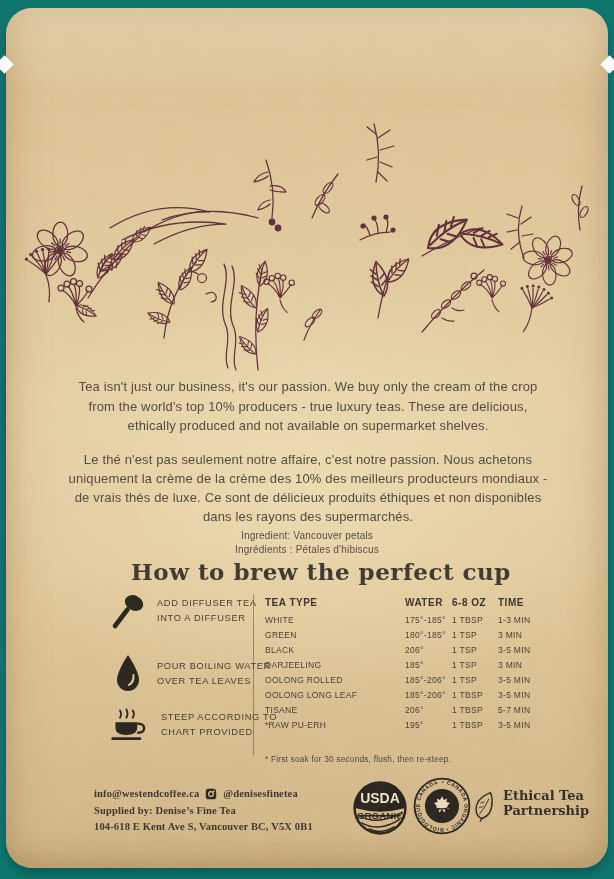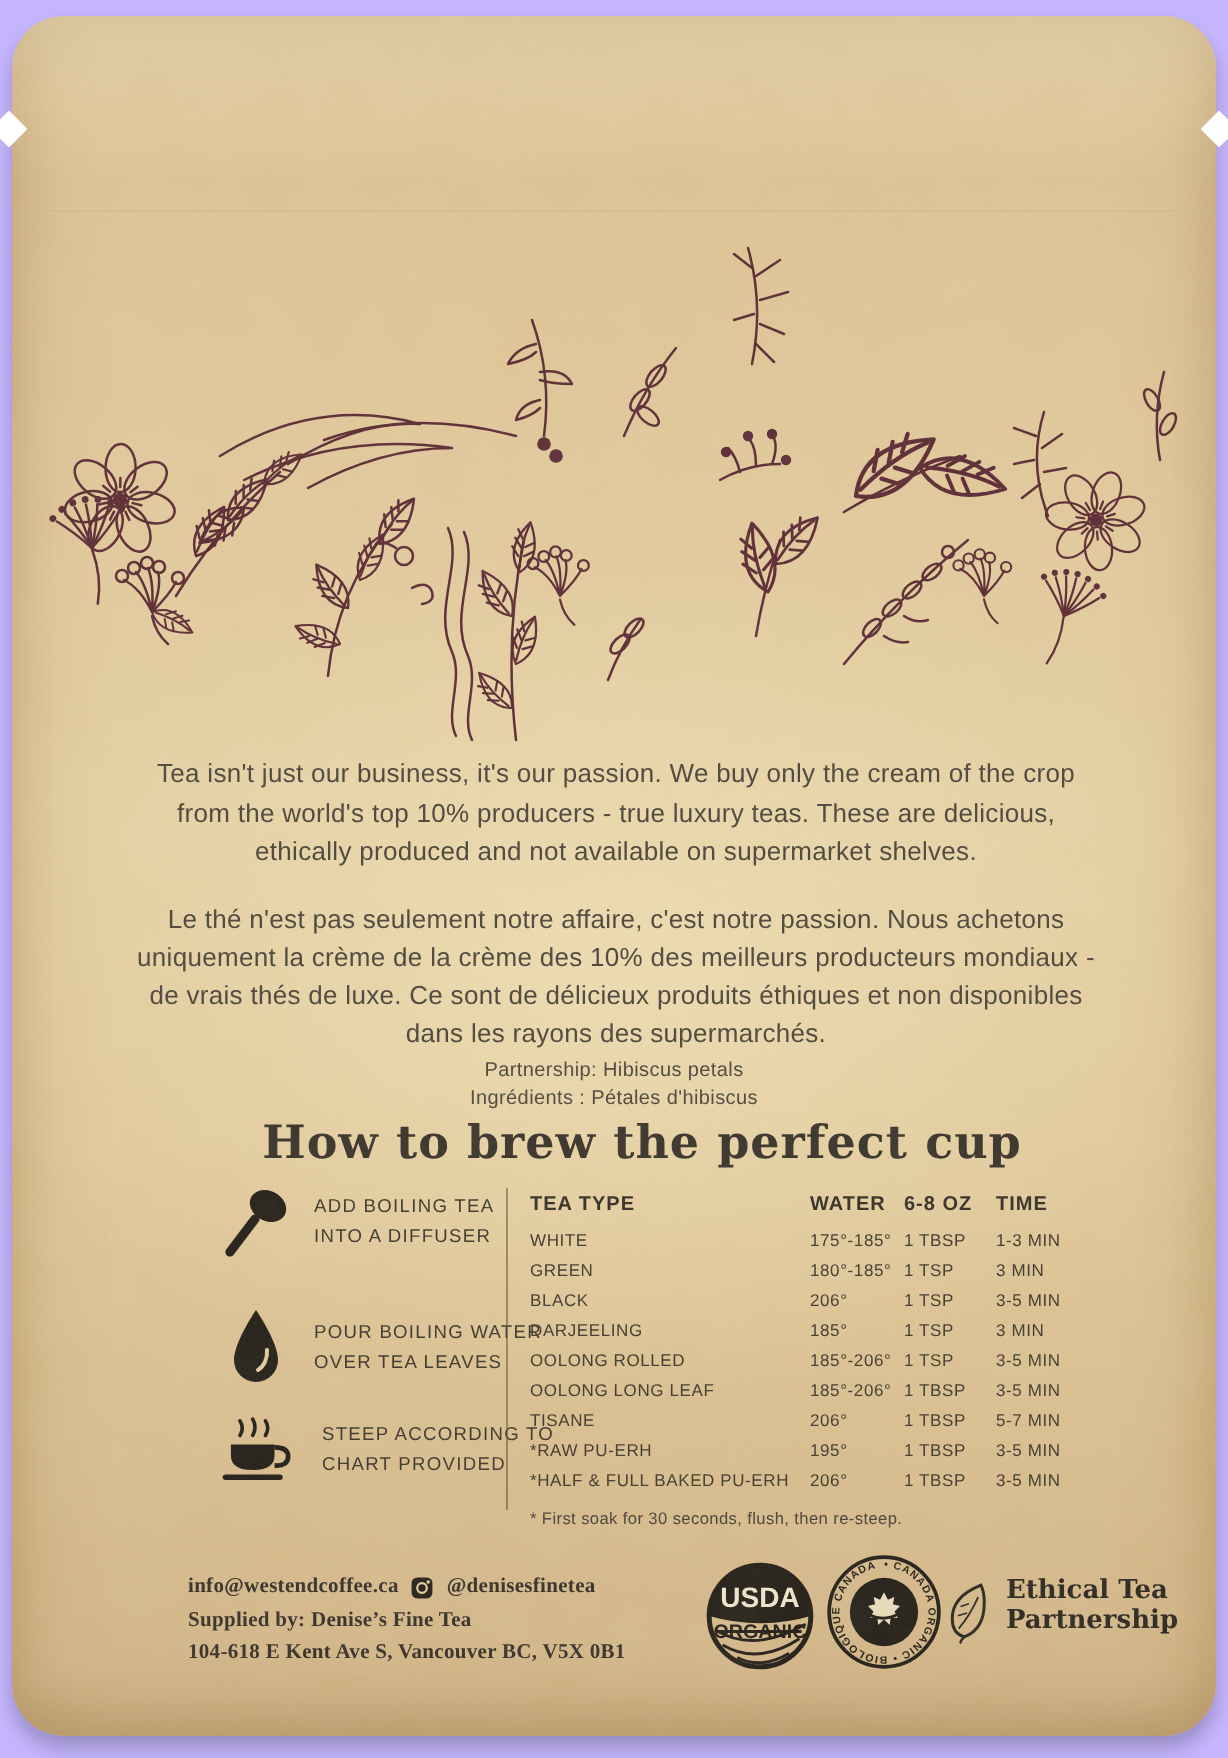--- a/index.html
+++ b/index.html
@@ -1,16 +1,16 @@
 <!DOCTYPE html>
 <html><head>
 <meta charset="utf-8">
 <style>
   html,body{margin:0;padding:0;background:#ffffff;}
-  .stage{position:relative;width:614px;height:879px;background:#c4b5fd;overflow:hidden;
+  .stage{position:relative;width:614px;height:879px;background:#0f766e;overflow:hidden;
          font-family:"Liberation Sans",sans-serif;}
   .pouch{position:absolute;left:6px;top:8px;width:602px;height:860px;border-radius:26px;
          background:
            radial-gradient(ellipse 480px 300px at 50% 56%, rgba(248,235,196,0.55), rgba(248,235,196,0) 70%),
            linear-gradient(180deg,#dcc294 0%,#e0c79a 18%,#e5d0a4 45%,#e0c89a 68%,#d7bc8e 88%,#d2b689 100%);
          box-shadow:0 6px 9px rgba(0,0,0,0.22), inset 0 0 46px rgba(138,100,48,0.28), inset 0 -10px 22px rgba(120,85,40,0.18);
          overflow:hidden;}
   .seal{position:absolute;left:0;top:0;right:0;height:97px;
         background:linear-gradient(180deg,rgba(255,248,224,0.30),rgba(255,248,224,0) 86%);
         border-bottom:1px solid rgba(150,112,60,0.22);}
@@ -203,35 +203,35 @@
           <ellipse cx="4" cy="14" rx="6" ry="3" transform="rotate(-120 4 14)"></ellipse>
           <ellipse cx="12" cy="26" rx="6" ry="3" transform="rotate(-60 12 26)"></ellipse>
         </g>
       </g>
     </svg>
 
     <div class="para en">Tea isn't just our business, it's our passion. We buy only the cream of the crop from the world's top 10% producers - true luxury teas. These are delicious, ethically produced and not available on supermarket shelves.</div>
     <div class="para fr">Le thé n'est pas seulement notre affaire, c'est notre passion. Nous achetons uniquement la crème de la crème des 10% des meilleurs producteurs mondiaux - de vrais thés de luxe. Ce sont de délicieux produits éthiques et non disponibles dans les rayons des supermarchés.</div>
 
     <div class="ingredients">
-      <div>Partnership: Hibiscus petals</div>
+      <div>Ingredient: Vancouver petals</div>
       <div>Ingrédients : Pétales d'hibiscus</div>
     </div>
 
     <div class="heading">How to brew the perfect cup</div>
 
     <div class="brew">
       <div class="steps">
         <div class="step" style="top:0">
           <svg width="36" height="38" viewBox="0 0 36 38">
             <ellipse cx="24" cy="11" rx="9.5" ry="7.5" transform="rotate(28 24 11)" fill="#221e18"></ellipse>
             <path d="M17.5,17.5 L5,34" stroke="#221e18" stroke-width="4.6" stroke-linecap="round" fill="none"></path>
           </svg>
           <div class="txt">
-            <div>ADD BOILING TEA</div>
+            <div>ADD DIFFUSER TEA</div>
             <div>INTO A DIFFUSER</div>
           </div>
         </div>
         <div class="step" style="top:114px">
           <svg width="40" height="38" viewBox="0 0 44 40">
             <path d="M11,4 q2.5,4 0,8 M18,3 q2.5,4.5 0,9 M25,4 q2.5,4 0,8" stroke="#221e18" stroke-width="2" fill="none" stroke-linecap="round"></path>
             <path d="M6,17 H30 V23 Q30,31 18,31 Q6,31 6,23 Z" fill="#221e18"></path>
             <path d="M30,18.5 q7.5,0 7.5,5 q0,5.5 -7.5,5" fill="none" stroke="#221e18" stroke-width="2.6"></path>
             <path d="M3,35 H33" stroke="#221e18" stroke-width="3" stroke-linecap="round"></path>
           </svg>
@@ -311,26 +311,20 @@
               <td>206°</td>
               <td>1 TBSP</td>
               <td>5-7 MIN</td>
             </tr>
             <tr>
               <td>*RAW PU-ERH</td>
               <td>195°</td>
               <td>1 TBSP</td>
               <td>3-5 MIN</td>
             </tr>
-            <tr>
-              <td>*HALF &amp; FULL BAKED PU-ERH</td>
-              <td>206°</td>
-              <td>1 TBSP</td>
-              <td>3-5 MIN</td>
-            </tr>
           </tbody>
       </table>
 
       <div class="footnote">* First soak for 30 seconds, flush, then re-steep.</div>
     </div>
 
     <div class="contact">
       <div class="row1">
         <span>info@westendcoffee.ca</span>
         <svg width="12" height="12" viewBox="0 0 12 12">

